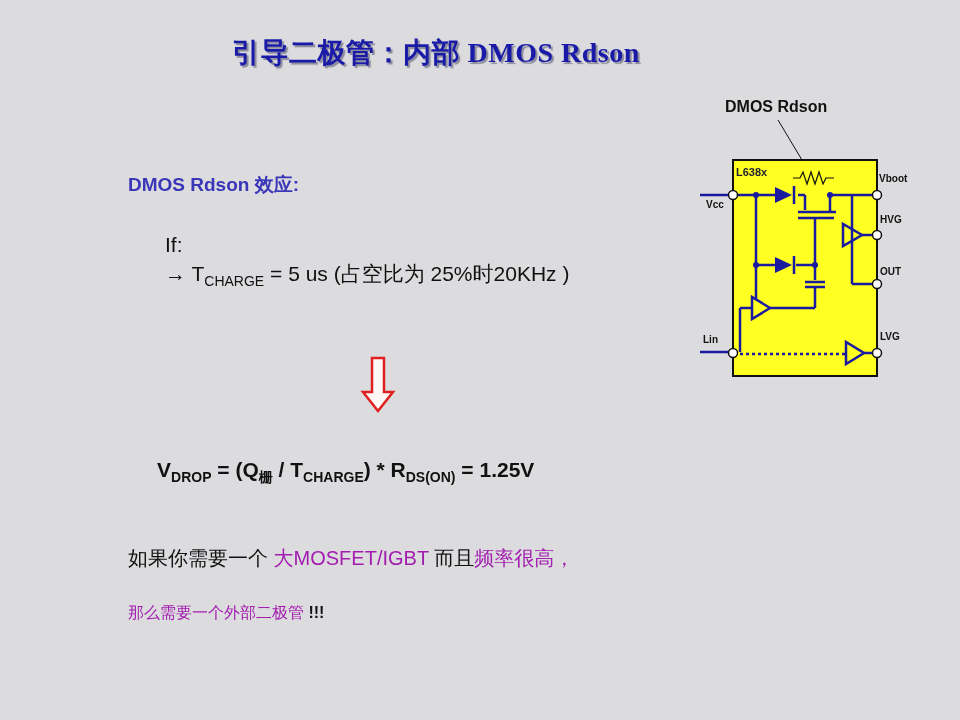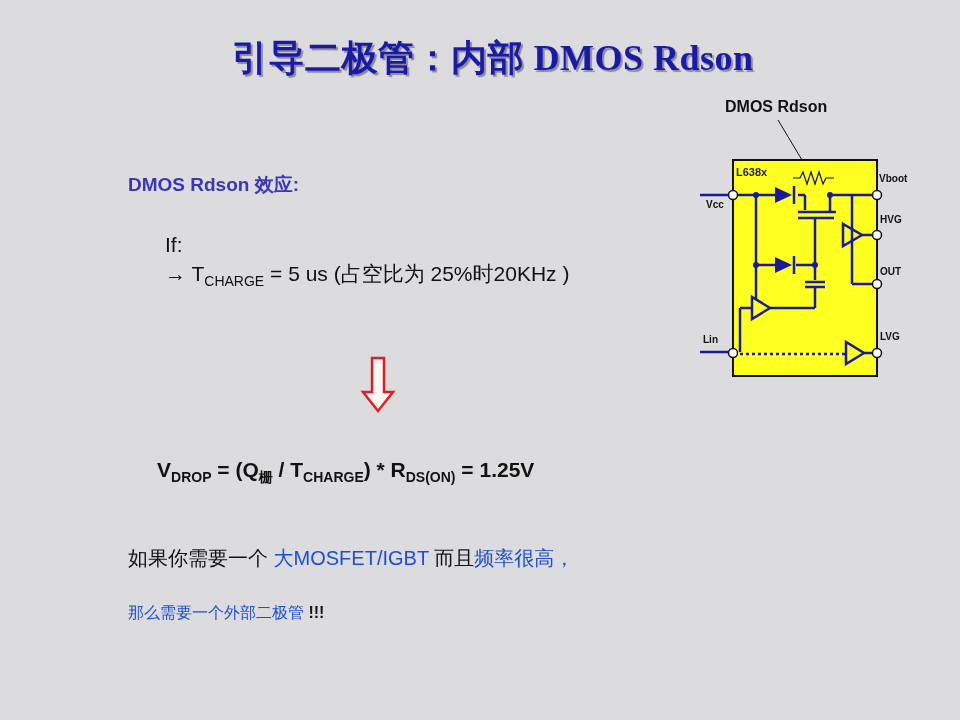--- a/index.html
+++ b/index.html
@@ -1,30 +1,30 @@
 <!DOCTYPE html>
 <html><head>
 <meta charset="utf-8">
 <style>
   html, body { margin:0; padding:0; }
   body { width:960px; height:720px; background:#dcdcdf; position:relative; overflow:hidden;
          font-family:"Liberation Sans", "DejaVu Sans", sans-serif; }
   .title { position:absolute; left:232px; top:34px; font-family:"Liberation Serif","DejaVu Serif",serif;
-           font-weight:bold; font-size:36px; color:#1a1aa8; letter-spacing:0.5px;
+           font-weight:bold; font-size:28px; color:#1a1aa8; letter-spacing:0.5px;
            text-shadow:2px 2px 1px #8a8a9a; white-space:nowrap; }
   .heading { position:absolute; left:128px; top:172px; font-size:19px; font-weight:bold; color:#3a36b8; }
   .heading .cjk { font-weight:bold; }
   .block { position:absolute; left:165px; top:230px; font-size:21px; color:#111; line-height:29px; }
   .block sub { font-size:14px; vertical-align:-5px; line-height:0; }
   .arrow-down { position:absolute; left:360px; top:356px; width:36px; height:58px; }
   .formula { position:absolute; left:157px; top:458px; font-size:21px; font-weight:bold; color:#111; }
   .formula sub { font-size:14px; vertical-align:-5px; line-height:0; }
   .line1 { position:absolute; left:128px; top:545px; font-size:20px; color:#111; white-space:nowrap; }
   .line2 { position:absolute; left:128px; top:603px; font-size:16px; color:#111; white-space:nowrap; }
-  .red { color:#1d4ed8; }
+  .red { color:#a21caf; }
   .diagram { position:absolute; left:690px; top:90px; width:250px; height:300px; }
 </style>
 </head>
 <body>
 
 <div class="title">引导二极管：内部 DMOS Rdson</div>
 
 <div class="heading"><span>DMOS Rdson </span><span class="cjk">效应:</span></div>
 
 <div class="block">

